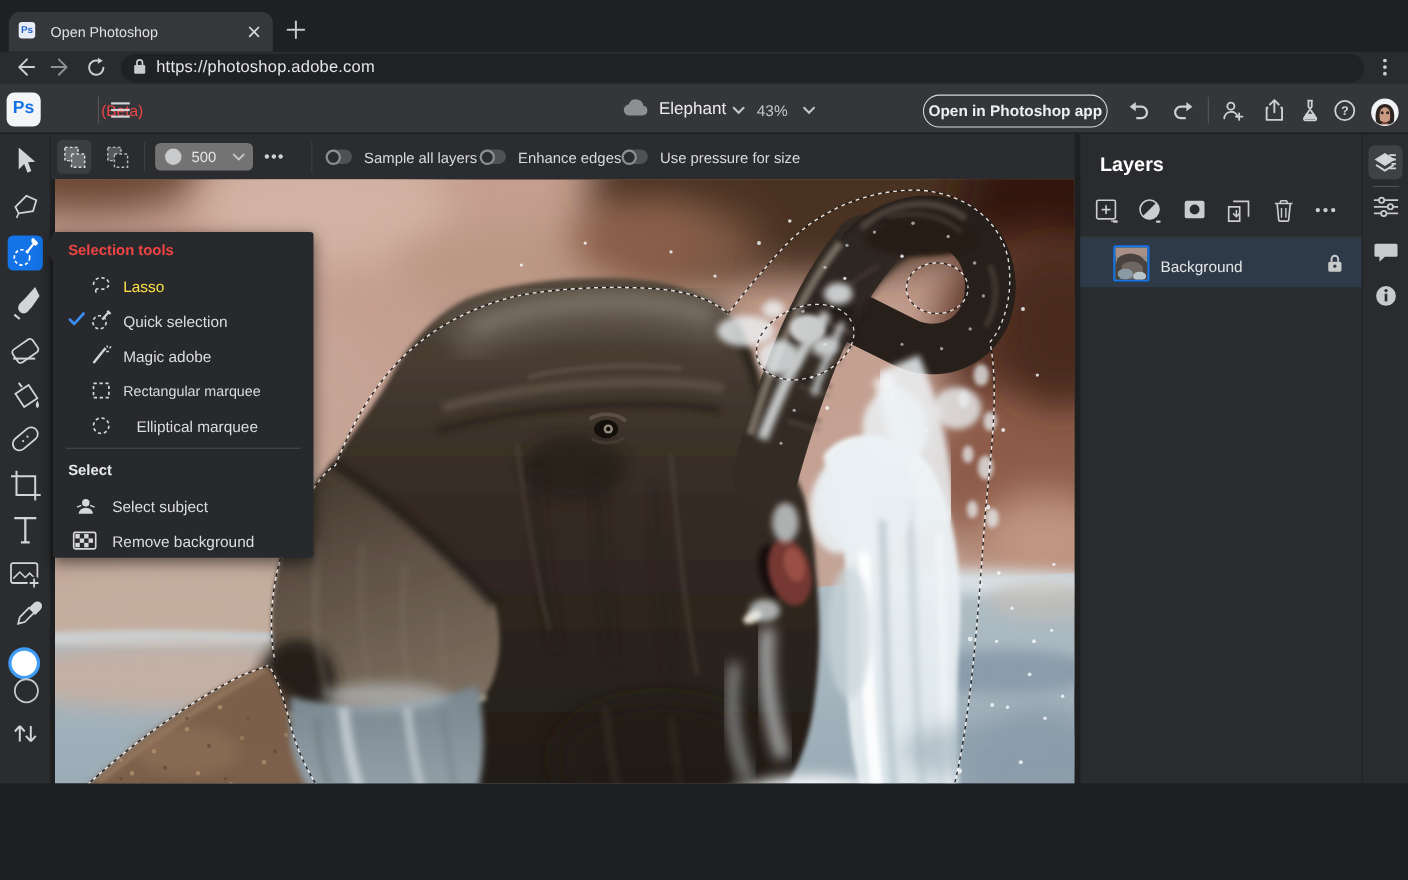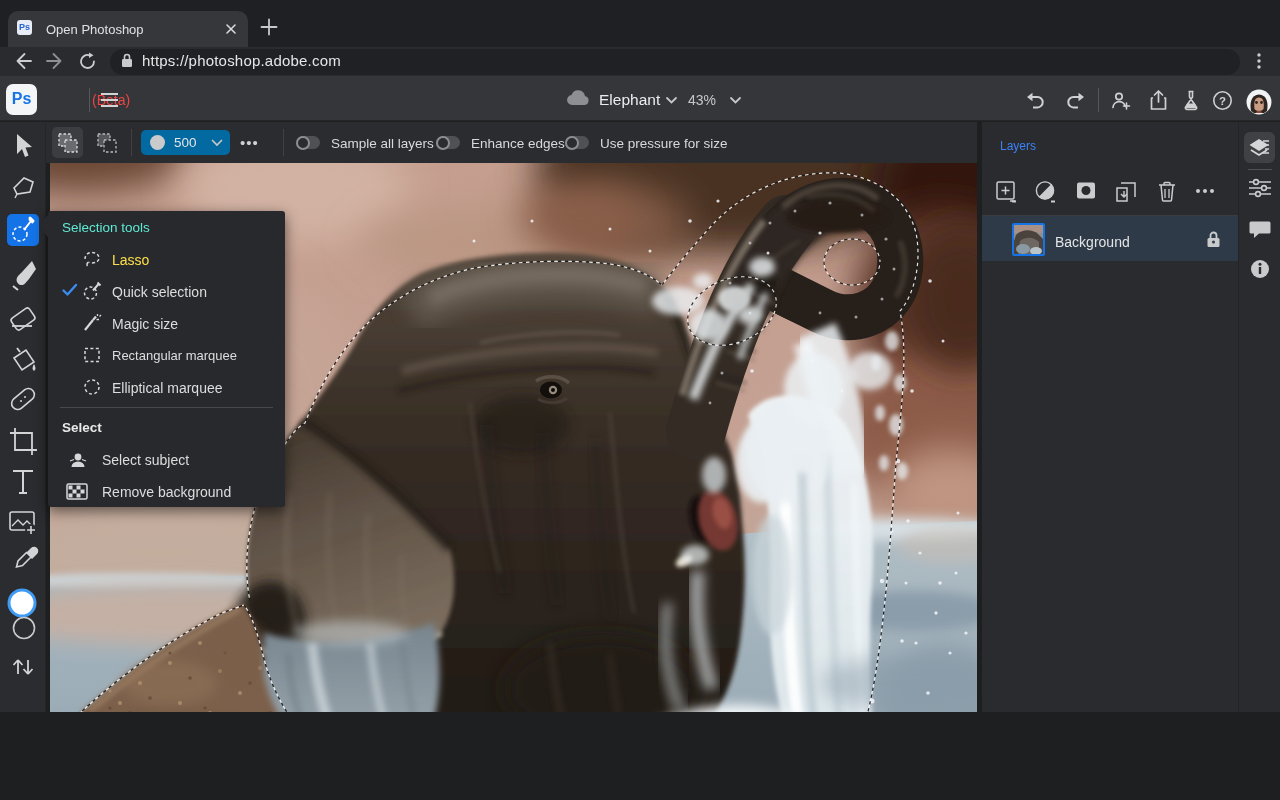--- a/index.html
+++ b/index.html
@@ -31,41 +31,41 @@
   #docname { left:599px; top:91px; font-size:15.5px; color:#ececee; }
   #zoomtxt { left:688px; top:92px; font-size:14px; color:#c6c7c9; }
 
   #openbtn { left:839px; top:86px; width:168px; height:30px; border:1.5px solid #d6d7d9; border-radius:15px; color:#eeeff1; font-size:14px; font-weight:bold; text-align:center; line-height:27px; }
 
 
   
   #optbar { left:46px; top:122px; width:931px; height:41px; background:#2b2c2f; }
   #lefttools { left:0; top:122px; width:46px; height:678px; background:#2b2c2f; border-right:1px solid #242527; }
   #selbtn1 { left:52px; top:127px; width:31px; height:31px; border-radius:5px; background:#3c3d40; }
-  #brushdd { left:141px; top:130px; width:89px; height:25px; background:#0369a1; border-radius:5px; }
+  #brushdd { left:141px; top:130px; width:89px; height:25px; background:#737373; border-radius:5px; }
   #brushdd .dot { position:absolute; left:9px; top:5px; width:15px; height:15px; border-radius:50%; background:#c9cacc; }
   #brushdd .val { position:absolute; left:33px; top:5px; font-size:13.5px; color:#e3e4e6; }
   #dots3 { left:240px; top:134px; font-size:15px; color:#cfd0d2; letter-spacing:1px; }
   .osep { position:absolute; top:129px; width:1px; height:27px; background:#404144; }
   .toggle { position:absolute; top:136px; width:24px; height:13px; border-radius:7px; background:#505154; }
   .toggle:before { content:""; position:absolute; left:0px; top:-0.5px; width:14px; height:14px; border-radius:50%; background:#2b2c2f; border:2px solid #8d8e90; box-sizing:border-box; }
   .optlabel { position:absolute; top:136px; font-size:13.5px; color:#d8d9db; }
 
   
   #canvasbg { left:46px; top:163px; width:931px; height:637px; background:#1e1f20; }
   #photo { left:50px; top:163px; width:927px; height:637px; }
 
   
   #flyout { left:48px; top:211px; width:237px; height:296px; background:#28292c; border-radius:3px; box-shadow:0 4px 14px rgba(0,0,0,0.55); }
   #fdivider { left:60px; top:407px; width:213px; height:1px; background:#48494c; }
 
   
   #gutter { left:977px; top:163px; width:5px; height:637px; background:#1e1f20; }
   #lpanel { left:982px; top:122px; width:256px; height:678px; background:#2a2b2e; }
-  #ltitle { left:1000px; top:139px; font-size:12px; font-weight:normal; color:#3b82f6; }
+  #ltitle { left:1000px; top:139px; font-size:18px; font-weight:bold; color:#ffffff; }
   #ldiv { left:982px; top:215px; width:256px; height:1px; background:#3b3c3e; }
   #lrow { left:982px; top:216px; width:256px; height:45px; background:#2e3a48; }
   #lthumb { left:1012px; top:223px; width:33px; height:33px; border:2px solid #1473e6; border-radius:2px; overflow:hidden; }
   #lname { left:1055px; top:234px; font-size:14px; color:#e3e4e6; }
 
   #rstrip { left:1238px; top:122px; width:42px; height:678px; background:#2a2b2e; border-left:1px solid #232426; }
   #ricon1bg { left:1244px; top:132px; width:31px; height:31px; border-radius:6px; background:#404144; }
   #rdiv { left:1248px; top:169px; width:24px; height:1px; background:#505154; }
 
   svg { position:absolute; overflow:visible; }
@@ -126,20 +126,21 @@
     </svg>
   <div class="abs" id="docname">Elephant</div>
   <svg class="abs" style="left:665px;top:96px;" width="13" height="9" viewBox="0 0 13 9">
       <path d="M2 2 L6.5 6.5 L11 2" stroke="#c6c7c9" stroke-width="1.8" fill="none" stroke-linecap="round"></path>
     </svg>
   <div class="abs" id="zoomtxt">43%</div>
   <svg class="abs" style="left:729px;top:96px;" width="13" height="9" viewBox="0 0 13 9">
       <path d="M2 2 L6.5 6.5 L11 2" stroke="#c6c7c9" stroke-width="1.8" fill="none" stroke-linecap="round"></path>
     </svg>
 
+  <div class="abs" id="openbtn">Open in Photoshop app</div>
 
   <svg class="abs" style="left:1026px;top:92px;" width="19" height="17" viewBox="0 0 19 17">
       <path d="M5 5 H11.5 a5.2 5.2 0 0 1 0 10.4 H7" stroke="#cfd0d2" stroke-width="2" fill="none"></path>
       <path d="M6.5 0.8 L1 5 L6.5 9.2 Z" fill="#cfd0d2"></path>
     </svg>
   <svg class="abs" style="left:1066px;top:92px;" width="19" height="17" viewBox="0 0 19 17">
       <path d="M14 5 H7.5 a5.2 5.2 0 0 0 0 10.4 H12" stroke="#cfd0d2" stroke-width="2" fill="none"></path>
       <path d="M12.5 0.8 L18 5 L12.5 9.2 Z" fill="#cfd0d2"></path>
     </svg>
   <div class="abs" style="left:1098px;top:88px;width:1px;height:24px;background:#56575a;"></div>
@@ -547,21 +548,21 @@
       <circle cx="24" cy="506" r="10.5" fill="none" stroke="#c9cacc" stroke-width="1.6"></circle>
 
       <path d="M18 538 v14 M18 538 l-4.5 5 M18 538 l4.5 5 M28 552 v-14 M28 552 l-4.5 -5 M28 552 l4.5 -5" stroke-width="1.8"></path>
     </g>
   </svg>
 
   <div class="abs" id="flyout"></div>
   <svg class="abs" style="left:40px;top:213px;" width="9" height="26" viewBox="0 0 9 26">
       <path d="M9 0 L0 13 L9 26 Z" fill="#28292c"></path>
     </svg>
-  <div class="abs hdr" style="left:62px;top:220px;font-size:13.5px;font-weight:normal;color:#5eead4;">Selection tools</div>
+  <div class="abs hdr" style="left:62px;top:220px;font-size:13.5px;font-weight:bold;color:#ef4444;">Selection tools</div>
   <svg class="abs" style="left:62px;top:283px;" width="16" height="14" viewBox="0 0 16 14">
       <path d="M1.5 7.5 L5.5 11.5 L14 2" stroke="#3b8bf0" stroke-width="2.4" fill="none" stroke-linecap="round" stroke-linejoin="round"></path>
     </svg>
 
   <svg class="abs" style="left:82px;top:249px;" width="20" height="20" viewBox="0 0 20 20">
     <path d="M3 10 C3 6 6 3.5 10 3.5 C14 3.5 17 6 17 9 C17 12 14 14 10 14 C8.5 14 7.5 13.7 6.5 13.2" stroke="#d6d7d9" stroke-width="1.5" fill="none" stroke-dasharray="3 2.4"></path>
     <path d="M6.5 13.2 C5 13.8 4.5 15.5 5.5 17" stroke="#d6d7d9" stroke-width="1.5" fill="none"></path>
   </svg>
   <svg class="abs" style="left:82px;top:281px;" width="20" height="20" viewBox="0 0 20 20">
     <circle cx="8.5" cy="12" r="6" stroke="#d6d7d9" stroke-width="1.5" fill="none" stroke-dasharray="3 2.3"></circle>
@@ -573,23 +574,23 @@
     <path d="M15.5 1 v2 M14.5 6.5 h2.5 M17.5 3.5 l1.5 -1.5" stroke="#d6d7d9" stroke-width="1.3"></path>
   </svg>
   <svg class="abs" style="left:82px;top:345px;" width="20" height="20" viewBox="0 0 20 20">
       <rect x="3" y="3.5" width="14" height="13" stroke="#d6d7d9" stroke-width="1.5" fill="none" stroke-dasharray="3 2.4"></rect>
     </svg>
   <svg class="abs" style="left:82px;top:377px;" width="20" height="20" viewBox="0 0 20 20">
       <circle cx="10" cy="10" r="7" stroke="#d6d7d9" stroke-width="1.5" fill="none" stroke-dasharray="3 2.5"></circle>
     </svg>
   <div class="abs" style="left:112px;top:252px;font-size:14px;color:#fde047;">Lasso</div>
   <div class="abs" style="left:112px;top:284px;font-size:14px;color:#dcdddf;">Quick selection</div>
-  <div class="abs" style="left:112px;top:316px;font-size:14px;color:#dcdddf;">Magic size</div>
+  <div class="abs" style="left:112px;top:316px;font-size:14px;color:#dcdddf;">Magic adobe</div>
   <div class="abs" style="left:112px;top:348px;font-size:13px;color:#dcdddf;">Rectangular marquee</div>
-  <div class="abs" style="left:112px;top:380px;font-size:14px;color:#dcdddf;">Elliptical marquee</div>
+  <div class="abs" style="left:124px;top:380px;font-size:14px;color:#dcdddf;">Elliptical marquee</div>
   <div class="abs" id="fdivider"></div>
   <div class="abs" style="left:62px;top:420px;font-size:13.5px;font-weight:bold;color:#e8e9eb;">Select</div>
   <svg class="abs" style="left:68px;top:450px;" width="20" height="20" viewBox="0 0 20 20">
     <circle cx="10" cy="7" r="3.4" fill="#d6d7d9"></circle>
     <path d="M3.5 17 a6.5 5.5 0 0 1 13 0 Z" fill="#d6d7d9"></path>
     <path d="M2 11 l4 -1.5 M18 11 l-4 -1.5" stroke="#d6d7d9" stroke-width="1.2"></path>
   </svg>
   <svg class="abs" style="left:66px;top:483px;" width="22" height="18" viewBox="0 0 22 18">
     <rect x="1" y="1" width="20" height="15" rx="1.5" fill="none" stroke="#d6d7d9" stroke-width="1.5"></rect>
     <g fill="#d6d7d9">

